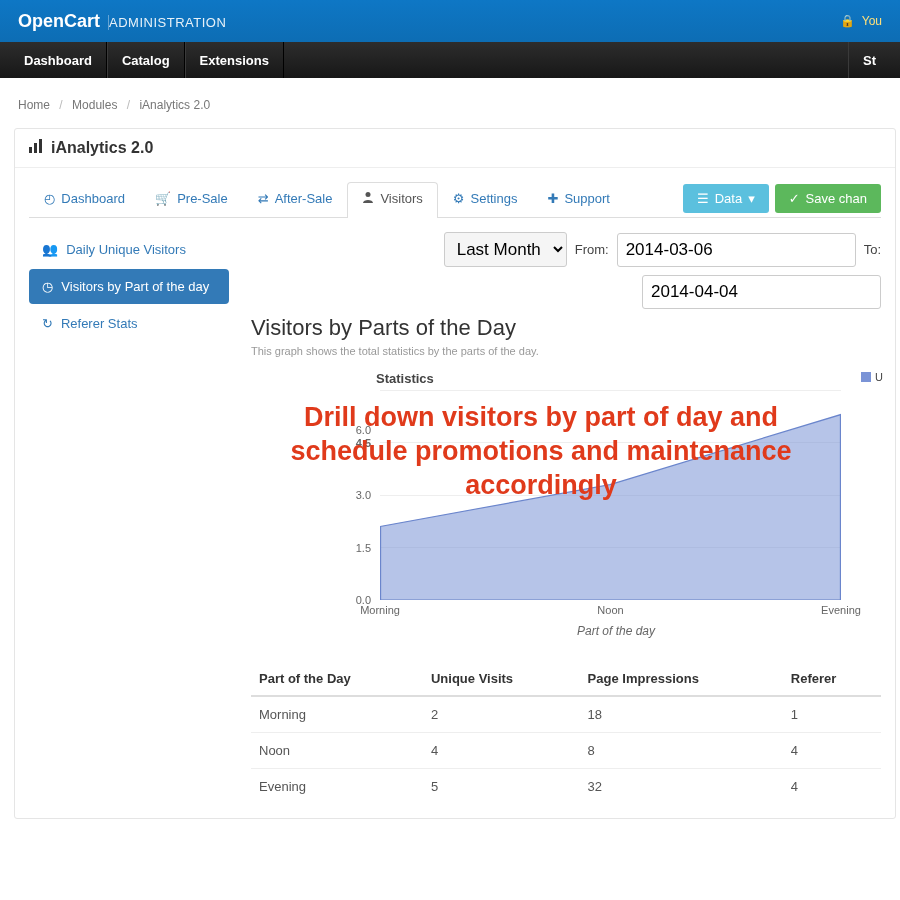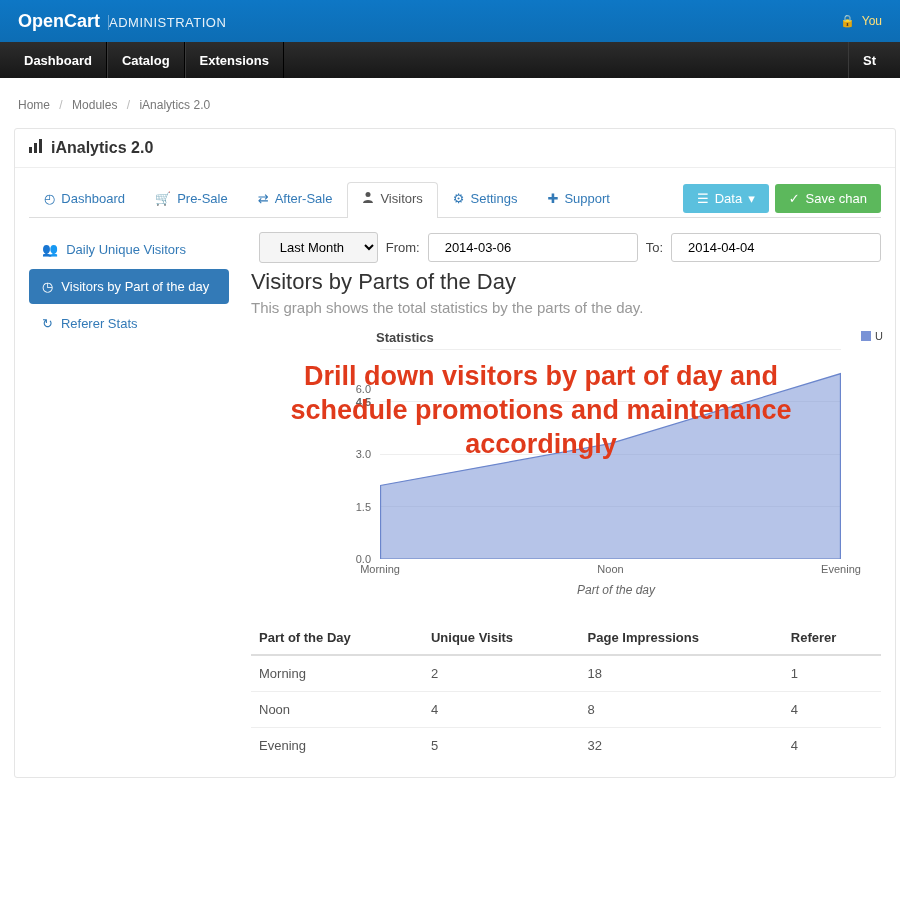--- a/index.html
+++ b/index.html
@@ -40,25 +40,25 @@
 .btn-info { background: #5bc0de; }
 .btn-success { background: #5cb85c; }
 
 .content-row { display: flex; margin-top: 14px; gap: 0; }
 .sidebar { width: 200px; flex-shrink:0; }
 .sidebar .navitem { display:flex; align-items:center; gap:8px; padding: 9px 12px; border:1px solid transparent; border-radius: 4px; font-size: 13px; color: #337ab7; cursor:pointer; margin-bottom:2px;}
 .sidebar .navitem.active { background: #337ab7; color: #fff; }
 .main { flex: 1; padding: 0 0 0 22px; }
 
 .controls-row { display:flex; justify-content:flex-end; align-items:center; gap:8px; font-size:13px; color:#444; margin-bottom:6px; flex-wrap:wrap;}
-.controls-row select, .controls-row input { border:1px solid #ccc; border-radius:3px; padding:6px 16px; font-size:13px; background:#fff;}
+.controls-row select, .controls-row input { border:1px solid #ccc; border-radius:3px; padding:6px 8px; font-size:17px; background:#fff;}
 .controls-row select{ background:#f5f5f5; }
 
 h2.section-title { font-size: 22px; font-weight:400; color:#333; margin-bottom:4px;}
-.section-sub { font-size: 15px; color:#999; margin-bottom: 14px;}
+.section-sub { font-size: 11px; color:#999; margin-bottom: 14px;}
 
 .chart-wrap { position: relative; }
 .chart-title { text-align:left; font-weight:700; font-size:13px; color:#444; margin-left: 125px; margin-bottom:4px;}
 .chart-area { position: relative; height: 230px; margin-left:14px;}
 .yaxis { position:absolute; left:0; top:0; bottom:20px; width:112px; }
 .ylabel { position:absolute; right:6px; font-size:11px; color:#666; transform:translateY(-50%);}
 .grid { position:absolute; left:115px; right:40px; top:0; bottom:20px; border-bottom:1px solid #888; }
 .gridline { position:absolute; left:0; right:0; border-top:1px solid #eee; }
 .plot { position:absolute; left:115px; right:40px; top:0; bottom:20px; }
 .plot svg { width:100%; height:100%; display:block;}

